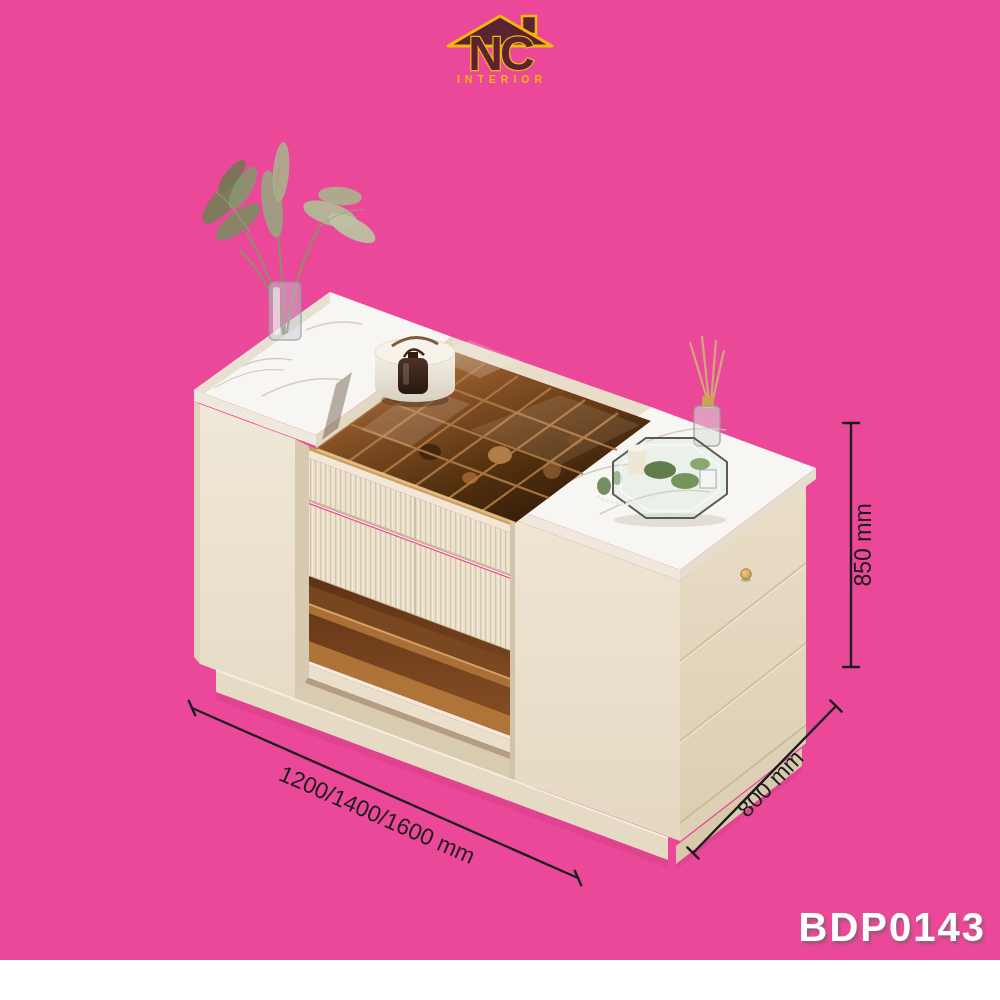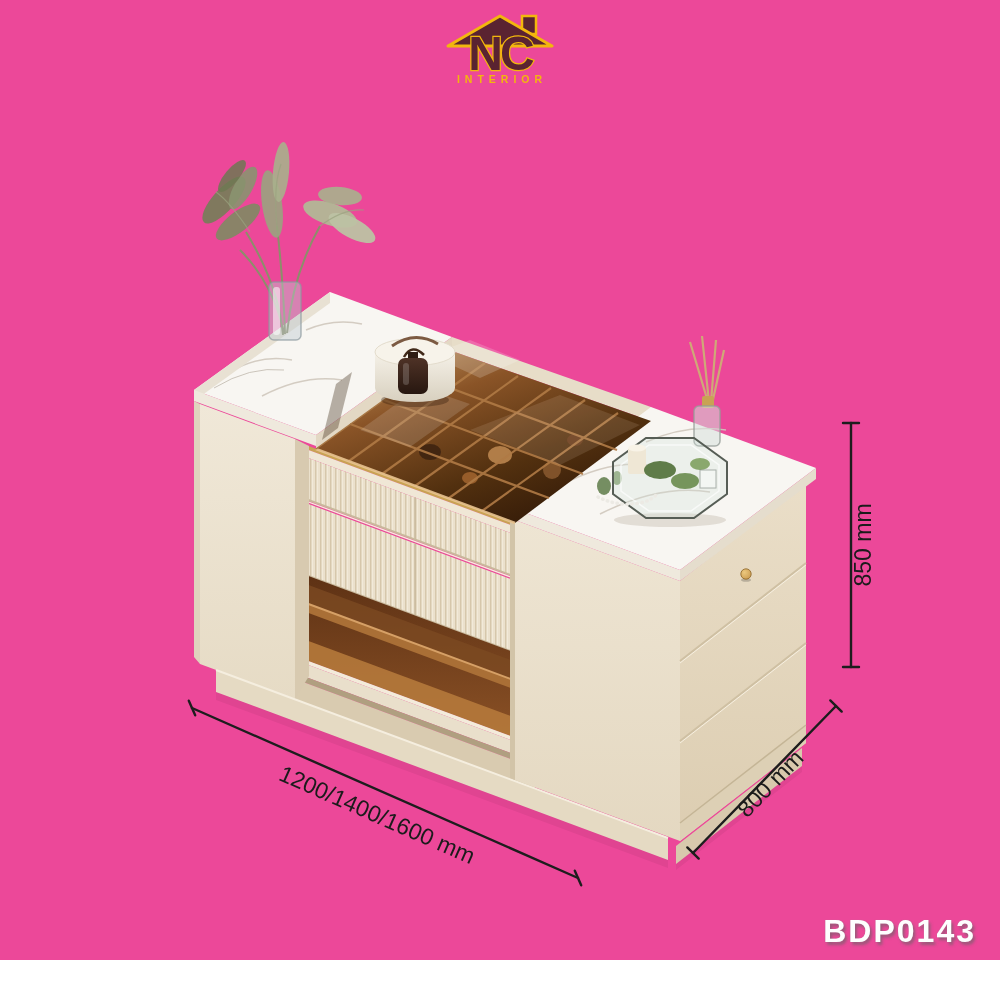--- a/index.html
+++ b/index.html
@@ -1,19 +1,19 @@
 <!DOCTYPE html>
 <html><head>
 <meta charset="utf-8">
 <style>
   html,body{margin:0;padding:0;background:#ffffff;}
   .stage{position:relative;width:1000px;height:960px;background:#ec4899;overflow:hidden;
          font-family:"Liberation Sans",sans-serif;}
   .stage svg{position:absolute;left:0;top:0;}
-  .product-code{position:absolute;right:24px;bottom:10px;font-size:32px;font-weight:700;
+  .product-code{position:absolute;right:14px;bottom:10px;font-size:40px;font-weight:700;
          letter-spacing:2px;color:#fefefe;
          text-shadow:2px 3px 3px rgba(100,100,100,0.6),0 0 1px rgba(150,150,150,0.6);}
   .dim-label{font-size:23px;font-weight:500;fill:#1b1b1b;}
   .logo-sub{font-size:10.5px;font-weight:700;letter-spacing:5px;fill:#f2b70d;}
   .logo-mono{font-size:48px;font-weight:700;letter-spacing:-3px;fill:#5a2331;
          stroke:#f2b70d;stroke-width:2.4;paint-order:stroke;}
 </style>
 </head>
 <body>
 

